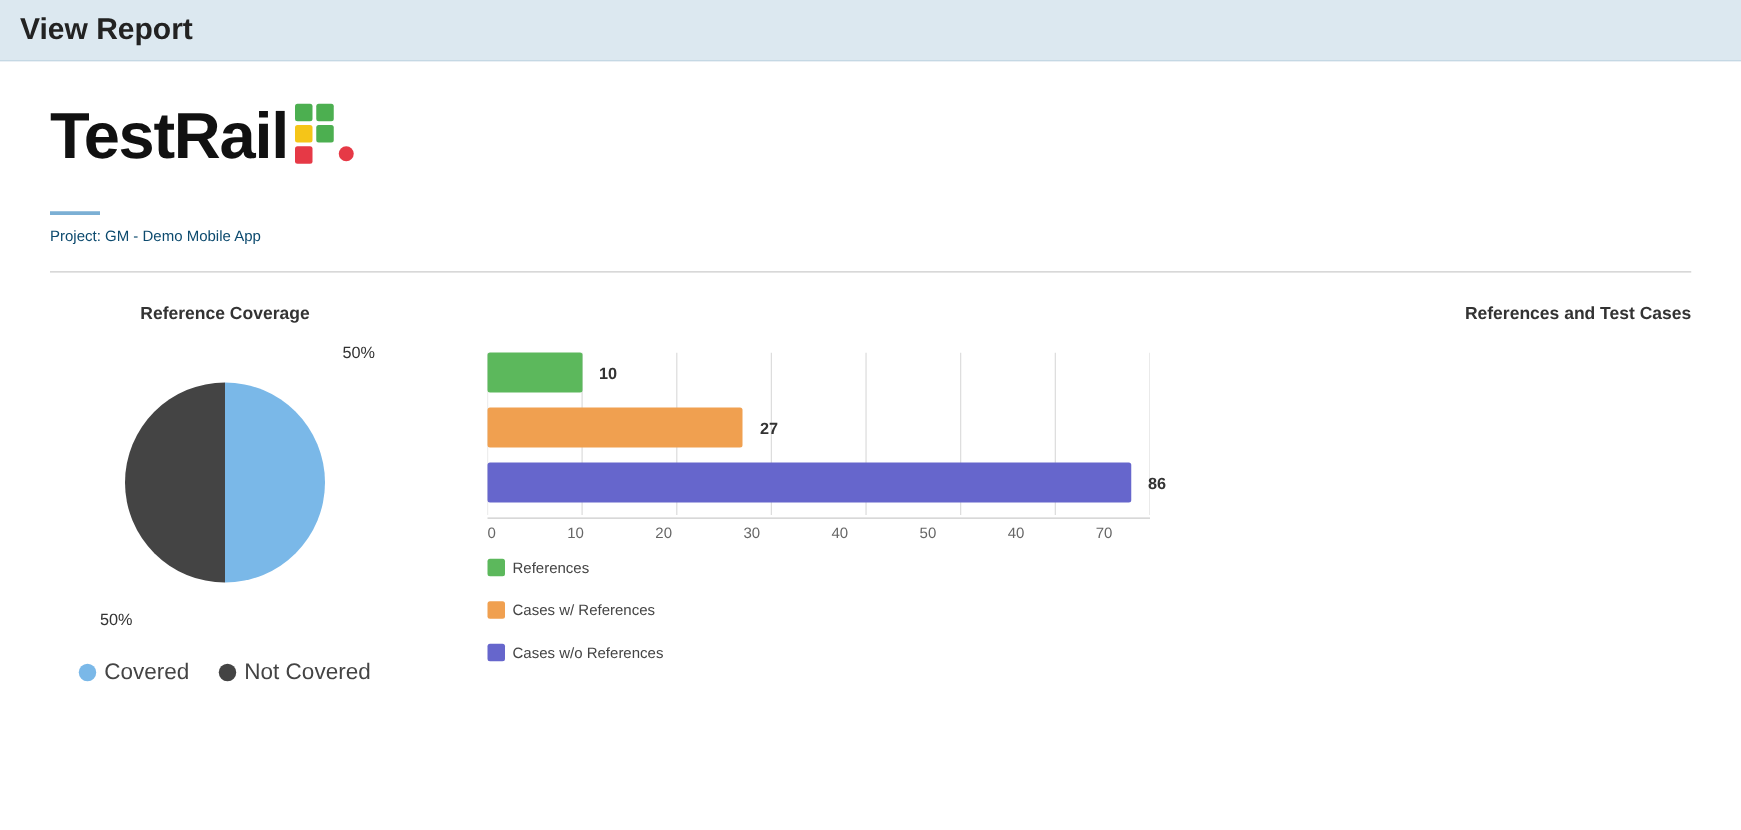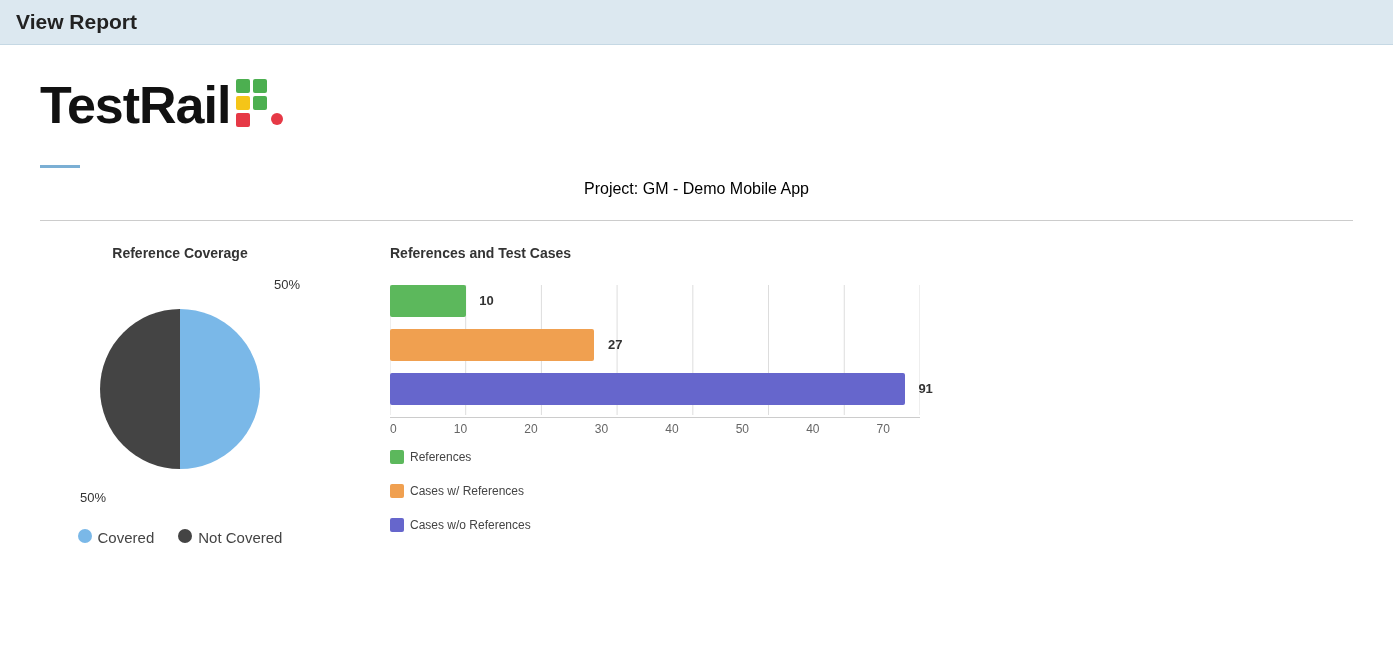--- a/index.html
+++ b/index.html
@@ -4,21 +4,21 @@
   <style>
     * { box-sizing: border-box; margin: 0; padding: 0; }
     body { font-family: Arial, sans-serif; background: #fff; }
 
     .header-bar {
       background: #dce8f0;
       padding: 10px 16px;
       border-bottom: 1px solid #c5d8e4;
     }
     .header-title {
-      font-size: 21px;
+      font-size: 24px;
       font-weight: bold;
       color: #222;
     }
 
     .content {
       padding: 30px 40px;
     }
 
     .logo-area {
       margin-bottom: 30px;
@@ -66,24 +66,23 @@
     }
 
     .report-underline {
       width: 40px;
       height: 3px;
       background: #7bafd4;
       margin-bottom: 8px;
     }
 
     .report-meta {
-      font-size: 16px;
-      color: #000000;
+      font-size: 12px;
+      color: #0c4a6e;
       line-height: 1.6;
-      text-align: center;
     }
 
     .divider {
       border: none;
       border-top: 1px solid #ccc;
       margin: 18px 0 24px 0;
     }
 
     .charts-container {
       display: flex;
@@ -124,23 +123,23 @@
     }
 
     .pie-legend {
       display: flex;
       gap: 24px;
       margin-top: 36px;
     }
 
     .legend-item {
       display: flex;
-      align-items: flex-start;
+      align-items: center;
       gap: 6px;
-      font-size: 15px;
+      font-size: 18px;
       color: #444;
     }
 
     .legend-dot {
       width: 14px;
       height: 14px;
       border-radius: 50%;
     }
 
     
@@ -268,21 +267,21 @@
           <span>Covered</span>
         </div>
         <div class="legend-item">
           <div class="legend-dot" style="background:#444;"></div>
           <span>Not Covered</span>
         </div>
       </div>
     </div>
 
     <div class="bar-section">
-      <div class="chart-title" style="text-align:left; margin-left: 10px;">References and Test Cases</div>
+      <div class="chart-title" style="text-align:right; margin-left: 10px;">References and Test Cases</div>
 
       <div class="bar-chart-inner" style="max-width:580px; position:relative; padding: 10px 40px 0 10px;">
 
         <svg style="position:absolute;top:10px;left:10px;right:40px;bottom:40px;width:calc(100% - 50px);height:130px;pointer-events:none;">
           <line x1="0%" y1="0" x2="0%" y2="100%" stroke="#ddd" stroke-width="1"></line>
           <line x1="14.28%" y1="0" x2="14.28%" y2="100%" stroke="#ddd" stroke-width="1"></line>
           <line x1="28.57%" y1="0" x2="28.57%" y2="100%" stroke="#ddd" stroke-width="1"></line>
           <line x1="42.85%" y1="0" x2="42.85%" y2="100%" stroke="#ddd" stroke-width="1"></line>
           <line x1="57.14%" y1="0" x2="57.14%" y2="100%" stroke="#ddd" stroke-width="1"></line>
           <line x1="71.42%" y1="0" x2="71.42%" y2="100%" stroke="#ddd" stroke-width="1"></line>
@@ -302,21 +301,21 @@
           <div class="bar-track">
             <div class="bar-fill" style="width: calc(27/70 * 100%); background:#f0a050;">
               <span class="bar-value">27</span>
             </div>
           </div>
         </div>
 
         <div class="bar-row">
           <div class="bar-track">
             <div class="bar-fill" style="width: calc(68/70 * 100%); background:#6666cc;">
-              <span class="bar-value">91</span>
+              <span class="bar-value">86</span>
             </div>
           </div>
         </div>
 
         <div class="axis-line"></div>
 
         <div class="x-axis" style="padding-right: 30px;">
           <span>0</span>
           <span>10</span>
           <span>20</span>

